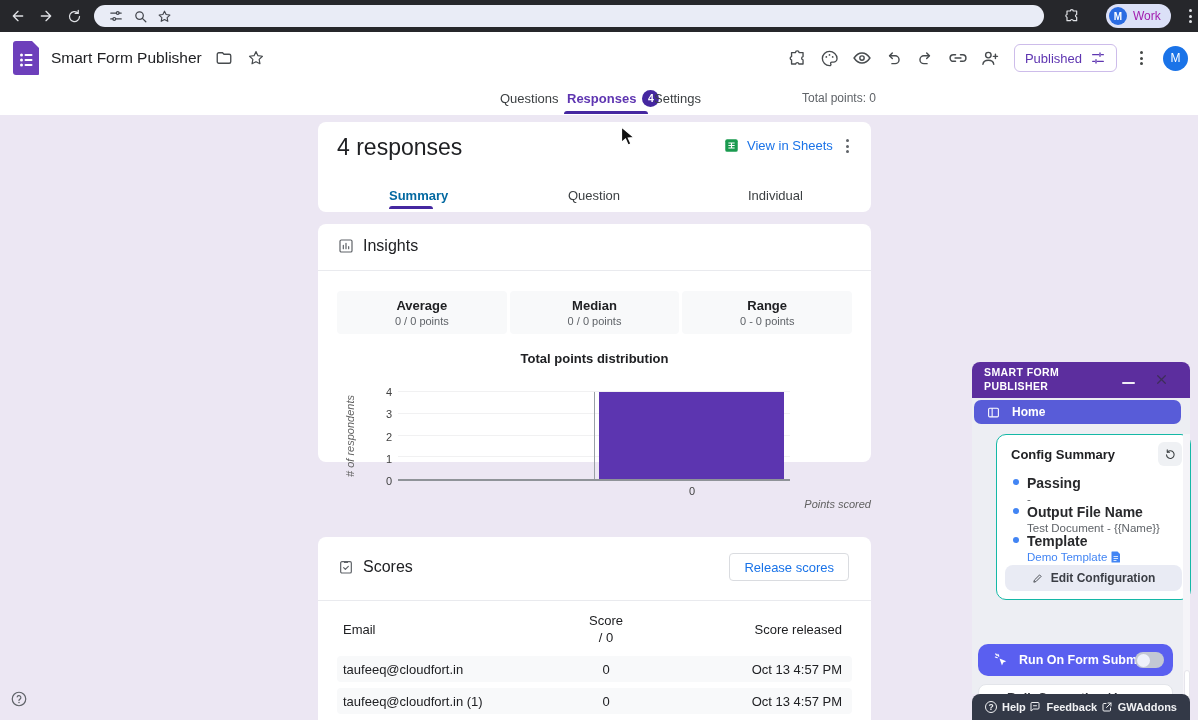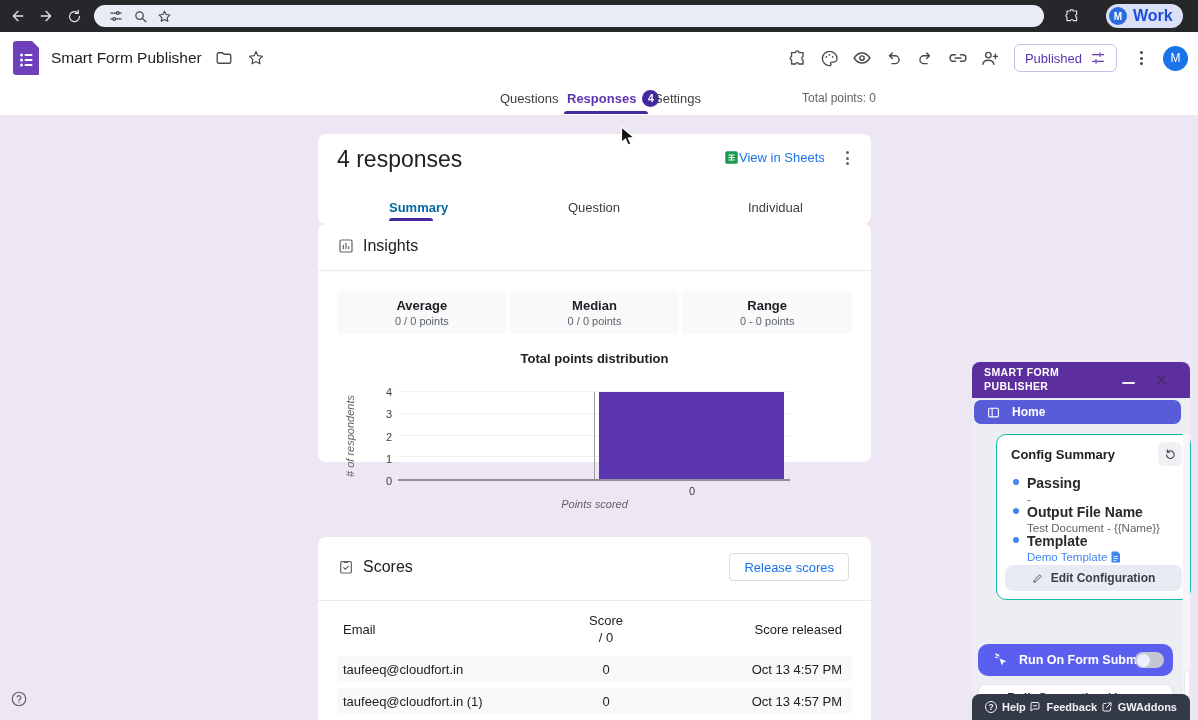--- a/index.html
+++ b/index.html
@@ -10,44 +10,44 @@
   
   #chrome{position:absolute;top:0;left:0;width:1198px;height:32px;background:#26272b;display:flex;align-items:center}
   .chrome-btn{width:28px;height:28px;display:flex;align-items:center;justify-content:center;color:#dfe1e5;flex:0 0 auto}
   #omnibox{flex:0 0 auto;width:950px;height:22px;margin-left:6px;border-radius:11px;background:#e9ecf6;display:flex;align-items:center;padding:0 10px;color:#1f2125}
   #omnibox .url{font-size:12.5px;color:#1f2125;margin-left:8px;flex:1;white-space:nowrap;overflow:hidden}
   .omni-icon{color:#43464d;flex:0 0 auto;display:flex;align-items:center;justify-content:center;width:24px;height:22px}
   #ext-icon{margin-left:14px;color:#dfe1e5}
   .vsep{width:1px;height:14px;background:#55565a;margin:0 10px}
   #profile-chip{height:24px;border-radius:12px;background:#dbe0f7;display:flex;align-items:center;padding:2px 10px 2px 3px;gap:6px}
   #profile-chip .pavatar{width:18px;height:18px;border-radius:50%;background:#2a6be2;color:#fff;font-size:10px;font-weight:700;display:flex;align-items:center;justify-content:center}
-  #profile-chip .plabel{font-size:16px;font-weight:700;color:#1d4ed8}
+  #profile-chip .plabel{font-size:12px;font-weight:400;color:#a21caf}
   .kebab{display:flex;flex-direction:column;gap:2.5px;align-items:center;justify-content:center}
   .kebab i{width:3px;height:3px;border-radius:50%;background:currentColor;display:block}
 
   
   #fheader{position:absolute;top:32px;left:0;width:1198px;height:52px;background:#fff;display:flex;align-items:center}
   #form-title{font-size:15.5px;color:#202124;margin-left:12px}
   .hicon{width:32px;height:32px;display:flex;align-items:center;justify-content:center;color:#474b4e;border-radius:50%}
   #published-btn{height:28px;border:1px solid #cdbcea;border-radius:6px;display:flex;align-items:center;gap:8px;padding:0 10px;color:#5e35b1;font-size:13px;font-weight:500;background:#fff}
   #header-avatar{width:25px;height:25px;border-radius:50%;background:#1a73e8;color:#fff;font-size:12px;font-weight:500;display:flex;align-items:center;justify-content:center;margin:0 10px 0 6px}
 
   
   #tabbar{position:absolute;top:84px;left:0;width:1198px;height:31px;background:#fff}
   .ftab{position:absolute;top:0;height:28px;display:flex;align-items:center;gap:6px;font-size:13px;color:#3c4043}
   .ftab.active{color:#5e35b1;font-weight:600}
   #resp-badge{width:17px;height:17px;border-radius:50%;background:#4527a0;color:#fff;font-size:10.5px;font-weight:600;display:flex;align-items:center;justify-content:center}
   #resp-underline{position:absolute;left:564px;top:27px;width:84px;height:3px;border-radius:3px 3px 0 0;background:#4527a0}
   #total-points{position:absolute;right:322px;top:7px;font-size:12px;color:#5f6368}
 
   
   .card{position:absolute;left:318px;width:553px;background:#fff;border-radius:8px}
-  #card-responses{top:134px;height:90px}
+  #card-responses{top:122px;height:90px}
   #resp-title{position:absolute;left:19px;top:12px;font-size:23px;color:#202124}
-  #view-sheets{position:absolute;left:406px;top:16px;display:flex;align-items:center;gap:0}
+  #view-sheets{position:absolute;left:406px;top:16px;display:flex;align-items:center;gap:8px}
   #view-sheets span{font-size:13px;font-weight:500;color:#1a73e8}
   #resp-kebab{position:absolute;left:519px;top:14px;width:20px;height:20px;color:#5f6368}
   .sub-tab{position:absolute;top:62px;height:22px;font-size:13px;color:#3c4043;display:flex;align-items:center}
   .sub-tab.active{color:#0369a1;font-weight:700}
   #summary-underline{position:absolute;left:71px;top:84px;width:44px;height:3px;border-radius:3px 3px 0 0;background:#4527a0}
 
   #card-insights{top:224px;height:238px}
   .card-head{position:absolute;left:20px;top:13px;display:flex;align-items:center;gap:9px;color:#202124}
   .card-head .ct{font-size:16px}
   .card-divider{position:absolute;left:0;right:0;height:1px;background:#e9eaee}
@@ -57,21 +57,21 @@
   .stat-box .sv{font-size:11px;color:#5f6368}
   #chart-title{position:absolute;left:0;right:0;top:127px;text-align:center;font-size:13px;font-weight:700;color:#202124}
   #chart-plot{position:absolute;left:80px;top:168px;width:392px;height:89px;border-bottom:2px solid #8f9398}
   .gridline{position:absolute;left:0;right:0;height:1px;background:#f1f1f2}
   #chart-sep{position:absolute;left:196px;top:0;bottom:0;width:1px;background:#9aa0a6}
   #chart-bar{position:absolute;left:201px;width:185px;bottom:0}
   #chart-y-axis{position:absolute;left:52px;top:168px;width:22px;height:89px}
   .ytick{position:absolute;right:0;transform:translateY(50%);font-size:11px;color:#424242}
   #chart-ylabel{position:absolute;left:26px;top:168px;height:89px;display:flex;align-items:center;justify-content:center;writing-mode:vertical-rl;transform:rotate(180deg);font-size:11px;font-style:italic;color:#616161}
   #chart-x-tick{position:absolute;left:334px;top:261px;width:80px;text-align:center;font-size:11px;color:#424242}
-  #chart-xlabel{position:absolute;left:0;right:0;top:274px;text-align:center;font-size:11px;font-style:italic;color:#616161}
+  #chart-xlabel{position:absolute;left:0;right:0;top:274px;text-align:right;font-size:11px;font-style:italic;color:#616161}
 
   #card-scores{top:537px;height:220px}
   #release-btn{position:absolute;right:22px;top:16px;height:28px;padding:0 14px;background:#fff;border:1px solid #dadce0;border-radius:4px;font-size:13px;font-weight:500;color:#1a73e8;display:flex;align-items:center}
   .score-grid{display:grid;grid-template-columns:1fr 120px 186px;align-items:center}
   #score-headrow{position:absolute;left:19px;right:19px;top:76px}
   #score-headrow .h{font-size:13px;color:#202124}
   #score-headrow .h.email{padding-left:6px}
   #score-headrow .h.score{text-align:center;line-height:1.3}
   #score-headrow .h.rel{text-align:right;padding-right:10px}
   .score-row{position:absolute;left:19px;right:19px;height:26px;background:#f8f9fa;border-radius:4px;font-size:13px;color:#202124}

